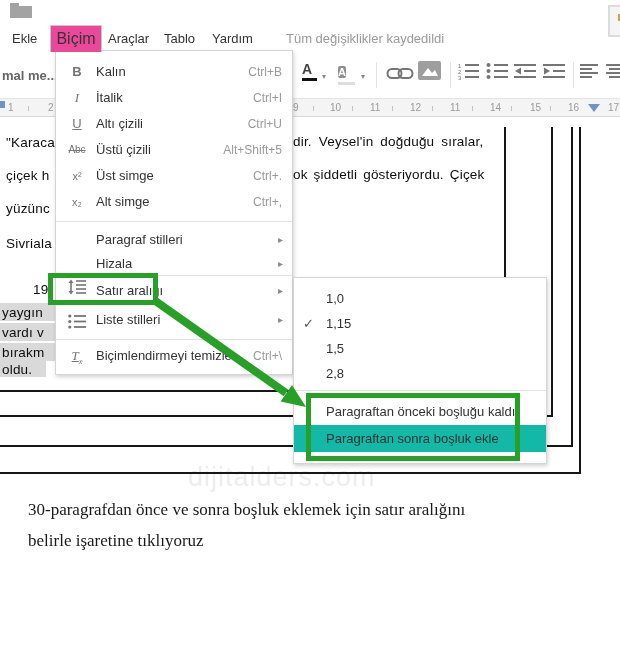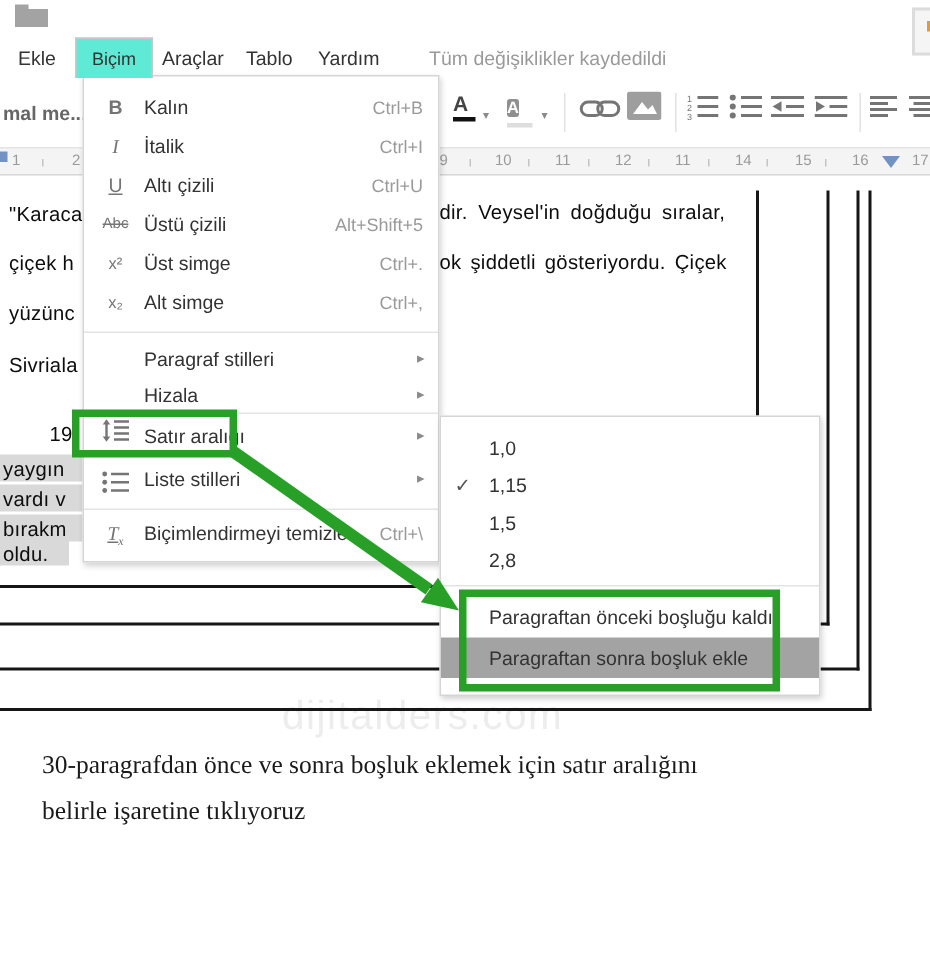--- a/index.html
+++ b/index.html
@@ -1,23 +1,23 @@
 <!DOCTYPE html>
 <html><head>
 <meta charset="utf-8">
 <style>
   html,body{margin:0;padding:0;background:#fff;}
   #stage{position:relative;width:620px;height:646px;background:#fff;overflow:hidden;
          font-family:"Liberation Sans",sans-serif;color:#333;}
   .abs{position:absolute;}
   
   .menubar-item{position:absolute;top:31px;font-size:13px;color:#333;}
-  .menu-tab{position:absolute;left:50px;top:25px;width:50px;height:26px;background:#5eead4;
+  .menu-tab{position:absolute;left:50px;top:25px;width:50px;height:26px;background:#ec4899;
             border:1px solid #c9c9c9;border-bottom:none;text-align:center;line-height:26px;
-            font-size:12px;color:#333;z-index:6;}
+            font-size:16px;color:#333;z-index:6;}
   .save-status{position:absolute;left:286px;top:31px;font-size:13px;color:#9a9a9a;}
   .folder-icon{position:absolute;left:10px;top:6px;width:22px;height:12px;background:#a3a3a3;}
   .folder-icon::before{content:"";position:absolute;left:0;top:-3px;width:9px;height:3px;background:#a3a3a3;}
   .tr-btn{position:absolute;left:608px;top:5px;width:30px;height:28px;background:#f5f5f5;
           border:2px solid #dcdcdc;z-index:3;}
   .tr-btn .dot{position:absolute;left:8px;top:7px;width:5px;height:7px;background:#e09a3c;}
   
   .tb-sep{position:absolute;top:62px;width:1px;height:26px;background:#e2e2e2;}
   .tb-icon{position:absolute;top:62px;color:#757575;}
   .chev{font-size:8px;color:#8a8a8a;position:absolute;top:72px;}
@@ -50,21 +50,21 @@
   .mrow{position:absolute;left:0;width:100%;height:26px;font-size:13px;color:#333;}
   .mrow .ic{position:absolute;left:9px;top:0;width:24px;height:26px;line-height:26px;
             text-align:center;color:#757575;}
   .mrow .lb{position:absolute;left:40px;top:0;line-height:26px;white-space:nowrap;}
   .mrow .sc{position:absolute;right:10px;top:0;line-height:26px;color:#9a9a9a;font-size:12px;}
   .mrow .ar{position:absolute;right:9px;top:0;line-height:26px;color:#8a8a8a;font-size:10px;}
   .msep{position:absolute;left:0;width:100%;height:1px;background:#e3e3e3;}
   .srow{position:absolute;left:0;width:100%;height:26px;font-size:13px;color:#333;}
   .srow .lb{position:absolute;left:32px;top:0;line-height:26px;white-space:nowrap;}
   .srow .ck{position:absolute;left:9px;top:0;line-height:26px;color:#555;font-size:13px;}
-  .srow.hov{background:#a3a3a3;}
+  .srow.hov{background:#14b8a6;}
   
   .gbox{position:absolute;border:5px solid #28a028;box-sizing:border-box;z-index:10;background:transparent;}
   #arrow-svg{position:absolute;left:140px;top:292px;z-index:10;}
   svg .st{stroke:#757575;stroke-width:2;fill:none;}
 </style>
 </head>
 <body>
 
 <div id="stage">
 

